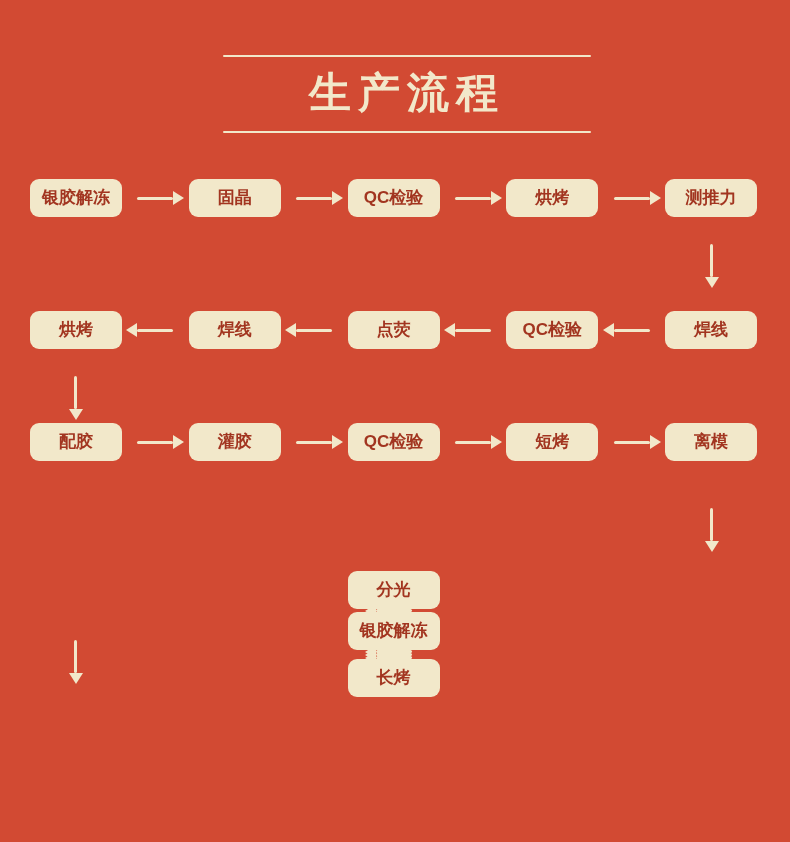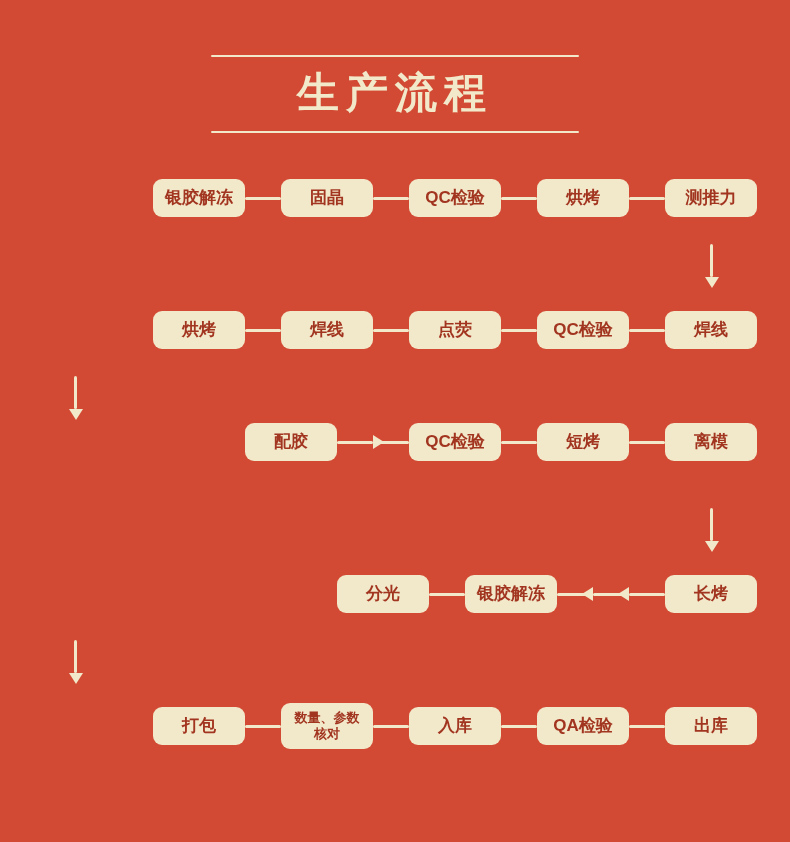--- a/index.html
+++ b/index.html
@@ -11,34 +11,34 @@
   *{box-sizing:border-box;}
   html,body{margin:0;padding:0;}
   body{
     width:790px;height:842px;position:relative;overflow:hidden;
     background:var(--bg);
     font-family:"Liberation Sans","DejaVu Sans",sans-serif;
   }
   .canvas{position:absolute;inset:0;}
 
   
-  .title-block{position:absolute;top:55px;left:211px;width:368px;text-align:center;}
+  .title-block{position:absolute;top:55px;left:223px;width:368px;text-align:center;}
   .rule{height:2px;background:var(--cream);border-radius:1px;}
   .page-title{
     margin:10px 0 12px;font-size:42px;line-height:52px;font-weight:800;
     color:var(--cream);letter-spacing:7px;
   }
 
   
   .flow-row{
     position:absolute;left:30px;width:727px;height:46px;
-    display:flex;align-items:center;justify-content:flex-end;
+    display:flex;align-items:center;justify-content:space-between;
   }
   .row-1{top:175px;} .row-2{top:307px;} .row-3{top:419px;}
-  .row-4{top:571px;} .row-5{top:703px;}
+  .row-4{top:571px;flex-direction:column;} .row-5{top:703px;}
 
   .node{
     width:92px;min-height:38px;flex:0 0 auto;
     display:flex;align-items:center;justify-content:center;
     background:var(--box-bg);color:var(--ink);
     border-radius:9px;font-weight:700;font-size:17px;
     text-align:center;white-space:pre-line;line-height:1.2;
   }
   .node.tall{min-height:46px;}
   .node.small{font-size:13px;}
@@ -109,20 +109,21 @@
     <div class="node"><span>QC检验</span></div>
     <div class="arrow-h left"></div>
     <div class="node"><span>焊线</span></div>
   </div>
 
   <div class="arrow-v v-2"></div>
 
   <div class="flow-row row-3">
     <div class="node"><span>配胶</span></div>
     <div class="arrow-h right"></div>
+    <div class="node"><span>灌胶</span></div>
     <div class="arrow-h right"></div>
     <div class="node"><span>QC检验</span></div>
     <div class="arrow-h right"></div>
     <div class="node"><span>短烤</span></div>
     <div class="arrow-h right"></div>
     <div class="node"><span>离模</span></div>
   </div>
 
   <div class="arrow-v v-3"></div>
 
@@ -131,26 +132,14 @@
     <div class="arrow-h left"></div>
     <div class="node"><span>银胶解冻</span></div>
     <div class="arrow-h left"></div>
     <div class="arrow-h left"></div>
     <div class="arrow-h left"></div>
     <div class="node"><span>长烤</span></div>
   </div>
 
   <div class="arrow-v v-4"></div>
 
-  <div class="flow-row row-5">
-    <div class="node"><span>打包</span></div>
-    <div class="arrow-h right"></div>
-    <div class="node tall small"><span>数量、参数
-核对</span></div>
-    <div class="arrow-h right"></div>
-    <div class="node"><span>入库</span></div>
-    <div class="arrow-h right"></div>
-    <div class="node"><span>QA检验</span></div>
-    <div class="arrow-h right"></div>
-    <div class="node"><span>出库</span></div>
-  </div>
 
 </div>
 
 </body></html>

